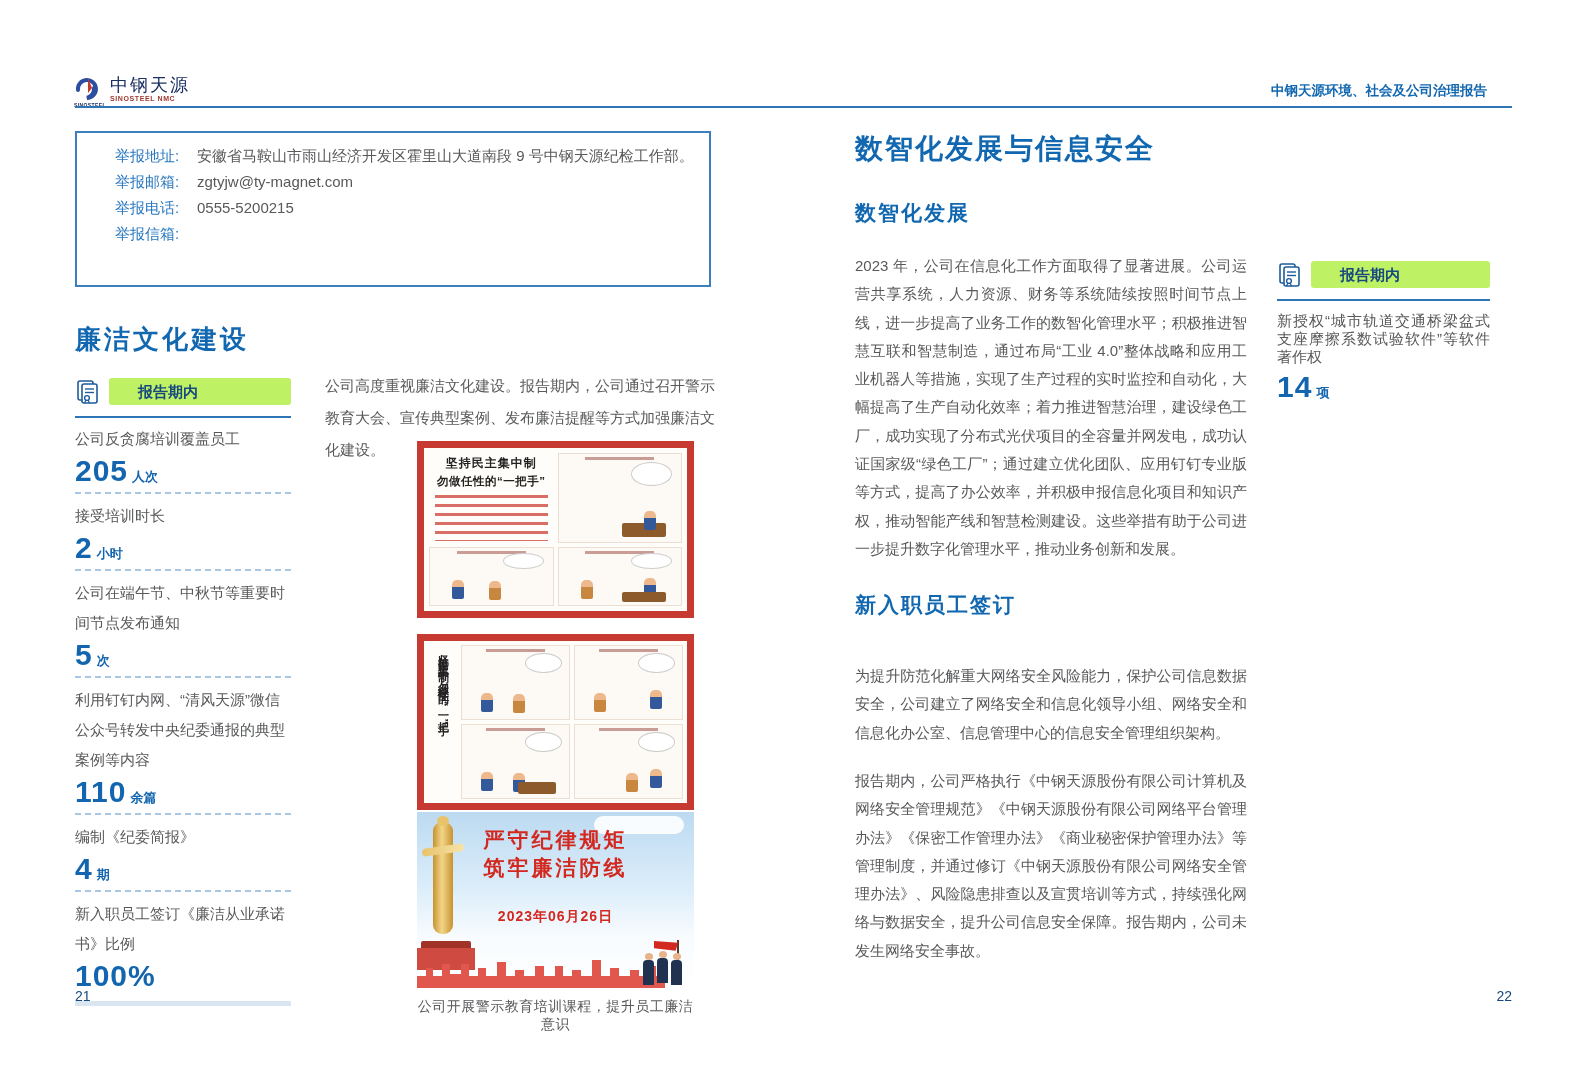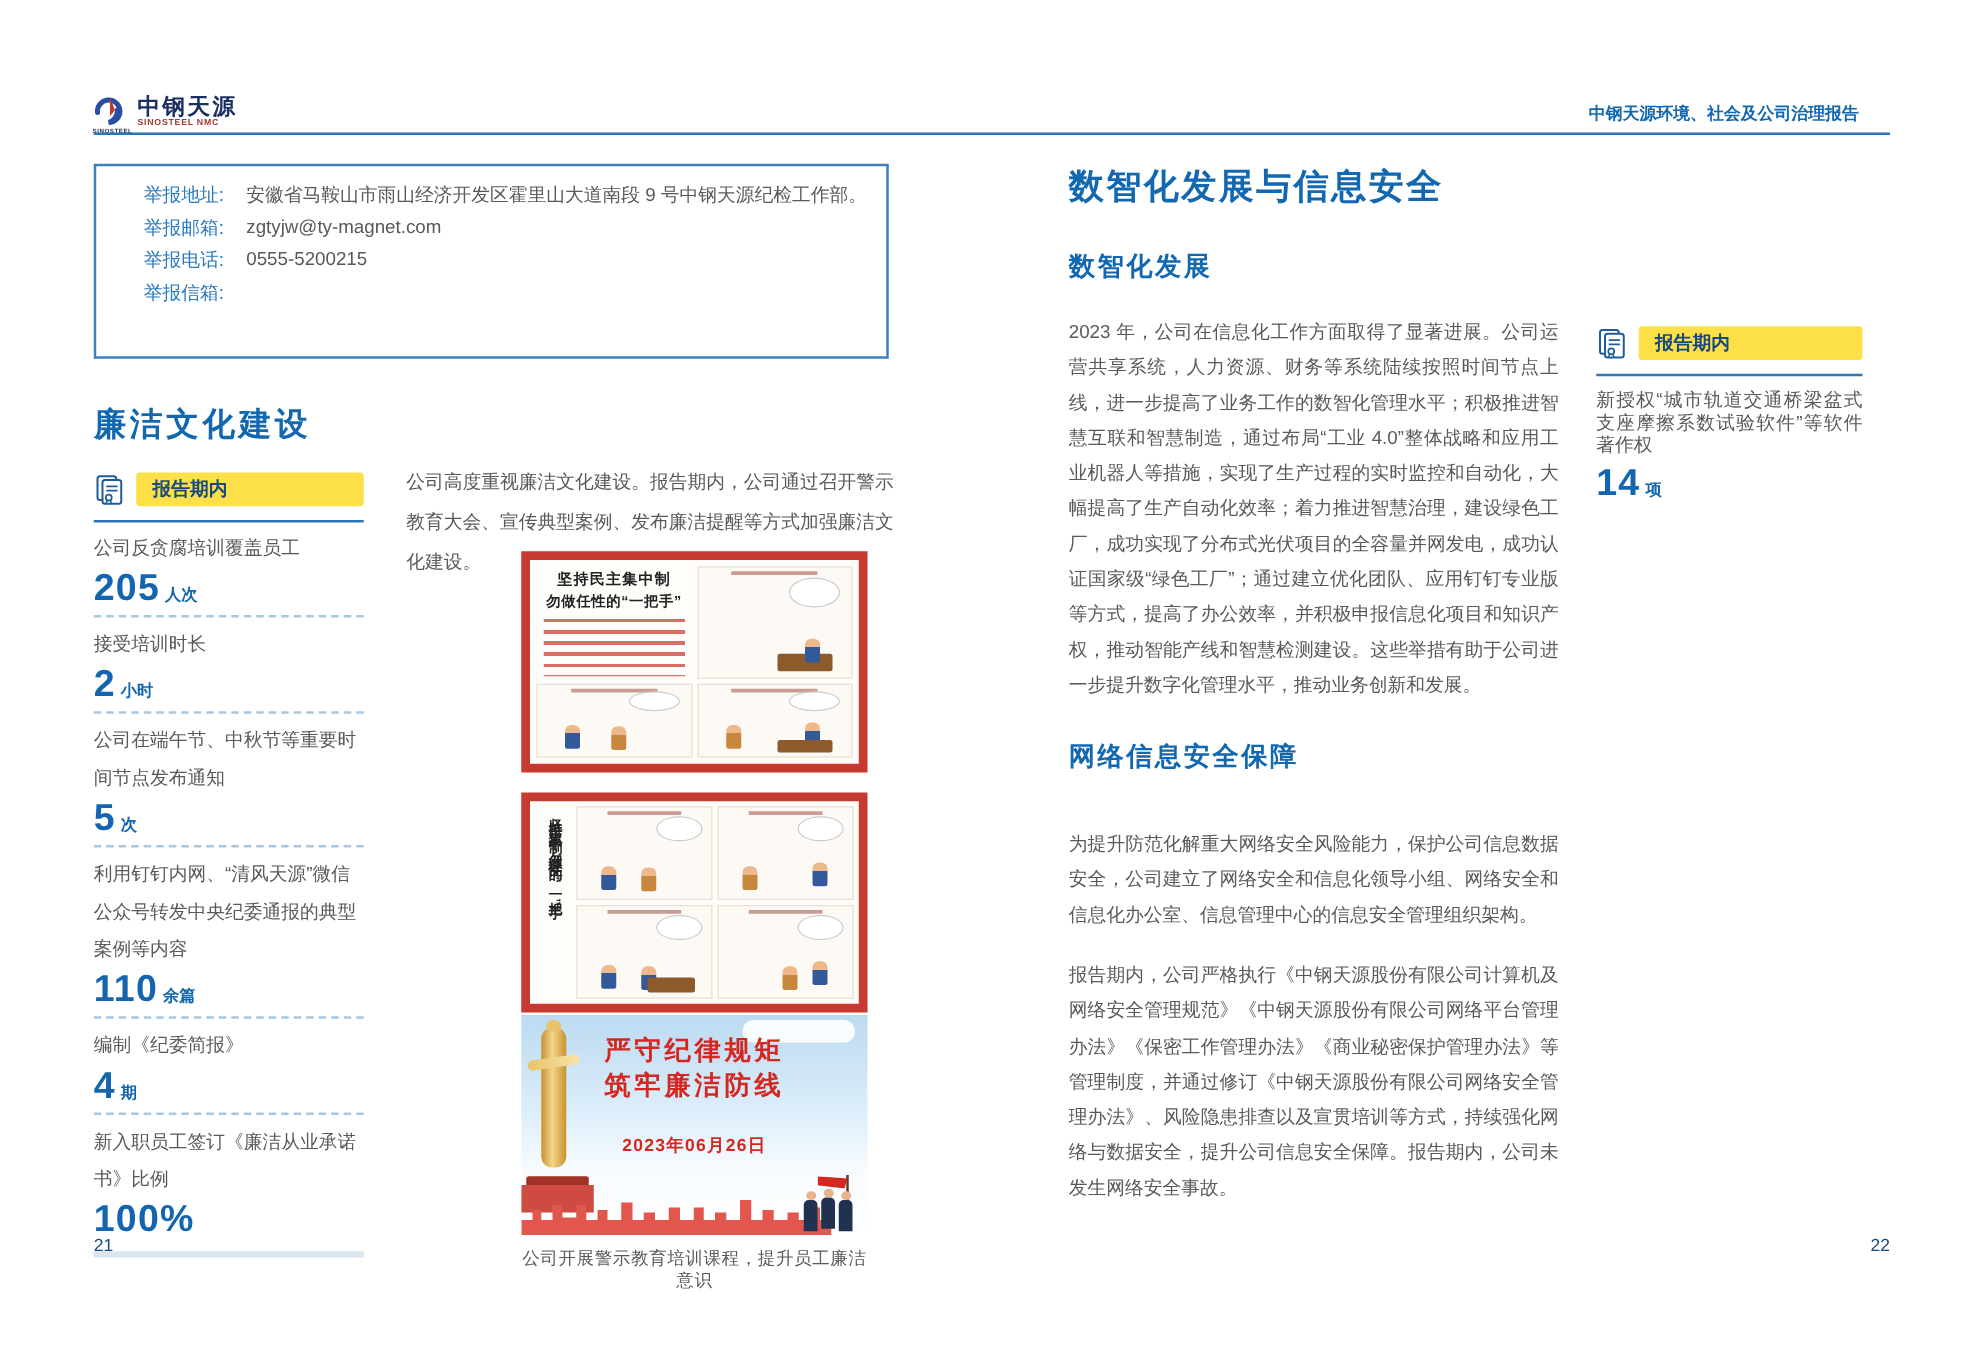--- a/index.html
+++ b/index.html
@@ -4,39 +4,39 @@
 <style>
   html,body{margin:0;padding:0;background:#fff;}
   .page{position:relative;width:1587px;height:1077px;background:#ffffff;overflow:hidden;
         font-family:"Liberation Sans","DejaVu Sans",sans-serif;color:#58595B;}
 
   
   .logo{position:absolute;left:74px;top:76px;display:flex;align-items:flex-start;gap:6px;}
   .logo-mark{width:30px;height:30px;position:relative;}
   .logo-mark svg{display:block;}
   .logo-mark .mark-txt{position:absolute;left:0;bottom:-2px;font-size:5px;font-weight:bold;color:#1b2f63;letter-spacing:.4px;}
-  .logo-text .cn{font-family:"Liberation Serif","DejaVu Serif",serif;font-size:18px;font-weight:bold;color:#1b2f63;letter-spacing:2px;line-height:19px;}
+  .logo-text .cn{font-family:"Liberation Serif","DejaVu Serif",serif;font-size:18px;font-weight:normal;color:#1b2f63;letter-spacing:2px;line-height:19px;}
   .logo-text .en{font-size:7px;font-weight:bold;color:#a03a32;letter-spacing:.6px;}
   .header-title{position:absolute;right:100px;top:82px;font-size:13.5px;font-weight:bold;color:#1268B0;}
   .header-rule{position:absolute;left:75px;top:106px;width:1437px;height:2px;background:#2E75B6;}
 
   
   .report-box{position:absolute;left:75px;top:131px;width:636px;height:156px;border:2px solid #3C7FBC;box-sizing:border-box;padding:14px 0 0 38px;}
   .rb-row{display:flex;margin-bottom:7px;}
   .rb-label{width:82px;flex:0 0 82px;color:#2878BE;font-size:15px;}
   .rb-value{color:#58595B;font-size:15px;}
   .mail-grid{display:grid;grid-template-columns:188px auto;row-gap:8px;column-gap:0;}
   .mail-item{font-size:15px;color:#58595B;}
   .mail-item .dot{color:#17497F;margin-right:4px;}
 
   
   .sec-title{position:absolute;left:75px;top:322px;font-size:26px;font-weight:bold;color:#1268B0;letter-spacing:3px;}
   .badge{display:flex;align-items:center;gap:8px;}
   .badge-left{position:absolute;left:75px;top:378px;width:216px;}
-  .badge .pill{flex:1;height:27px;line-height:27px;background:#fde047;border-radius:3px;padding-left:13px;
+  .badge .pill{flex:1;height:27px;line-height:27px;background:#bef264;border-radius:3px;padding-left:29px;
                font-size:15px;font-weight:bold;color:#17497F;}
   .badge-rule{height:2px;background:#2E75B6;margin-top:11px;}
   .doc-icon{flex:0 0 26px;height:26px;}
 
   .stats{position:absolute;left:75px;top:424px;width:216px;}
   .stat-label{font-size:15px;line-height:30px;color:#58595B;}
   .stat-num-row{margin:0 0 2px 0;color:#1265AE;}
   .stat-num{font-size:30px;font-weight:bold;letter-spacing:1px;}
   .stat-unit{font-size:13px;font-weight:bold;margin-left:4px;}
   .stat-sep{border-top:2px dashed #A9C7E0;margin:4px 0 7px 0;}
@@ -285,20 +285,20 @@
       </svg>
       <div class="pill">报告期内</div>
     </div>
     <div class="badge-rule"></div>
     <div class="sidebar-label">新授权“城市轨道交通桥梁盆式支座摩擦系数试验软件”等软件著作权</div>
     <div class="sidebar-num-row">
       <span class="stat-num">14</span><span class="stat-unit">项</span>
     </div>
   </div>
 
-  <div class="r-h2 s2">网络信息安全保障</div>
+  <div class="r-h2 s2">新入职员工签订</div>
   <div class="r-para p2">为提升防范化解重大网络安全风险能力，保护公司信息数据安全，公司建立了网络安全和信息化领导小组、网络安全和信息化办公室、信息管理中心的信息安全管理组织架构。</div>
   <div class="r-para p3">报告期内，公司严格执行《中钢天源股份有限公司计算机及网络安全管理规范》《中钢天源股份有限公司网络平台管理办法》《保密工作管理办法》《商业秘密保护管理办法》等管理制度，并通过修订《中钢天源股份有限公司网络安全管理办法》、风险隐患排查以及宣贯培训等方式，持续强化网络与数据安全，提升公司信息安全保障。报告期内，公司未发生网络安全事故。</div>
 
   <div class="page-no left">21</div>
   <div class="page-no right">22</div>
 
 </div>
 
 </body></html>

